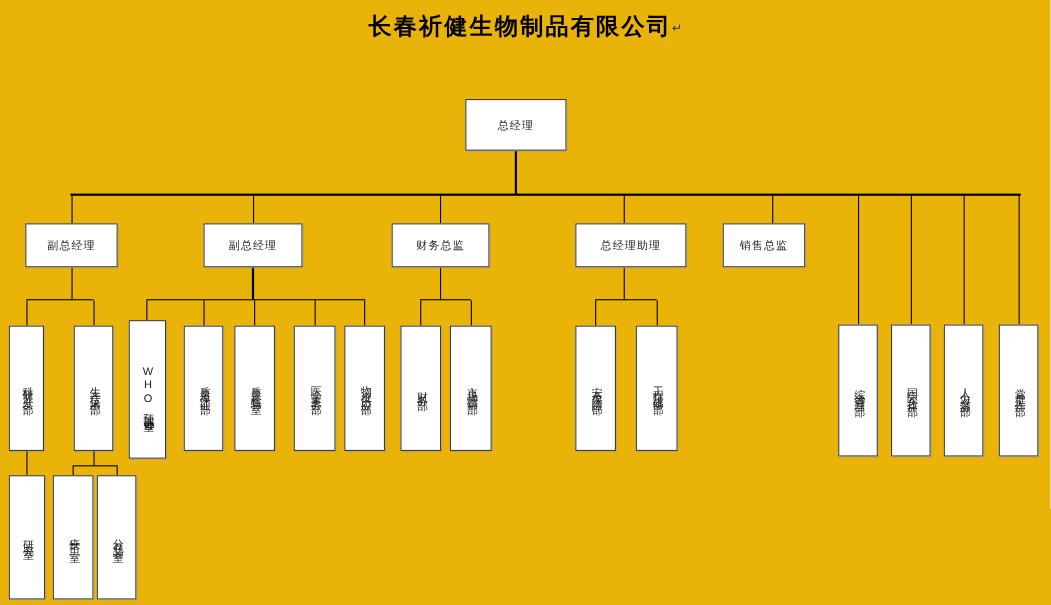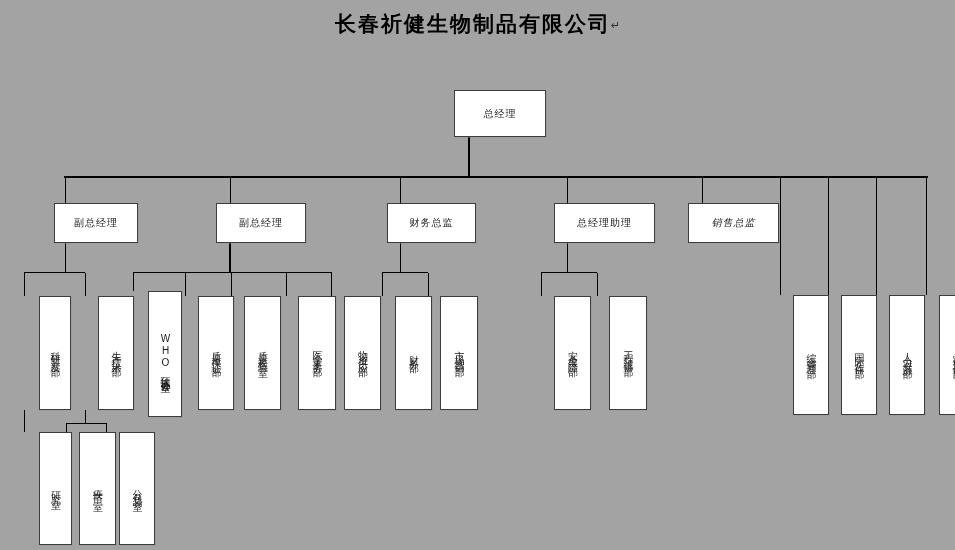--- a/index.html
+++ b/index.html
@@ -1,34 +1,33 @@
 <!DOCTYPE html>
 <html><head>
 <meta charset="utf-8">
 <style>
   html,body{margin:0;padding:0;background:#fff;}
   #canvas{
-    position:relative;width:955px;height:550px;background:#a3a3a3;overflow:hidden;
+    position:relative;width:955px;height:550px;background:#eab308;overflow:hidden;
     font-family:"Liberation Sans","DejaVu Sans",sans-serif;color:#111;
   }
   .title{
     position:absolute;top:10px;left:0;width:955px;text-align:center;
     font-size:21px;font-weight:bold;letter-spacing:2px;color:#000;
     font-family:"Liberation Sans","DejaVu Sans",sans-serif;
   }
   .subtitle{
     position:absolute;top:50px;left:0;width:955px;text-align:center;
     font-size:17px;font-weight:bold;letter-spacing:11px;color:#000;
   }
   .pmark{font-size:11px;font-weight:normal;letter-spacing:0;color:#333;vertical-align:2px;}
   .box{
     position:absolute;border:1.5px solid #3d3d3d;background:#fff;
     display:flex;align-items:center;justify-content:center;box-sizing:border-box;
     box-shadow:1px 1px 0 rgba(150,150,150,.45);
-    margin-left:31px;
   }
   .hlabel{font-size:10px;color:#1a1a1a;letter-spacing:1px;white-space:nowrap;}
   .vlabel{
     writing-mode:vertical-rl;text-orientation:upright;
     font-size:10px;color:#1a1a1a;letter-spacing:4px;line-height:1;
   }
   .vlabel.tight{letter-spacing:1px;}
   .ln{position:absolute;background:#000;}
 </style>
 </head>
@@ -89,21 +88,21 @@
   </div>
   <div class="box" style="left:185px;top:203px;width:90px;height:40px;">
     <span class="hlabel">副总经理</span>
   </div>
   <div class="box" style="left:356px;top:203px;width:89px;height:40px;">
     <span class="hlabel">财务总监</span>
   </div>
   <div class="box" style="left:523px;top:203px;width:101px;height:40px;">
     <span class="hlabel">总经理助理</span>
   </div>
-  <div class="box" style="left:657px;top:203px;width:91px;height:40px;font-style:italic;">
+  <div class="box" style="left:657px;top:203px;width:75px;height:40px;">
     <span class="hlabel">销售总监</span>
   </div>
 
   <div class="box" style="left:8px;top:296px;width:32px;height:114px;">
     <span class="vlabel">科研开发部</span>
   </div>
   <div class="box" style="left:67px;top:296px;width:36px;height:114px;">
     <span class="vlabel">生产技术部</span>
   </div>
   <div class="box" style="left:117px;top:291px;width:34px;height:126px;">

